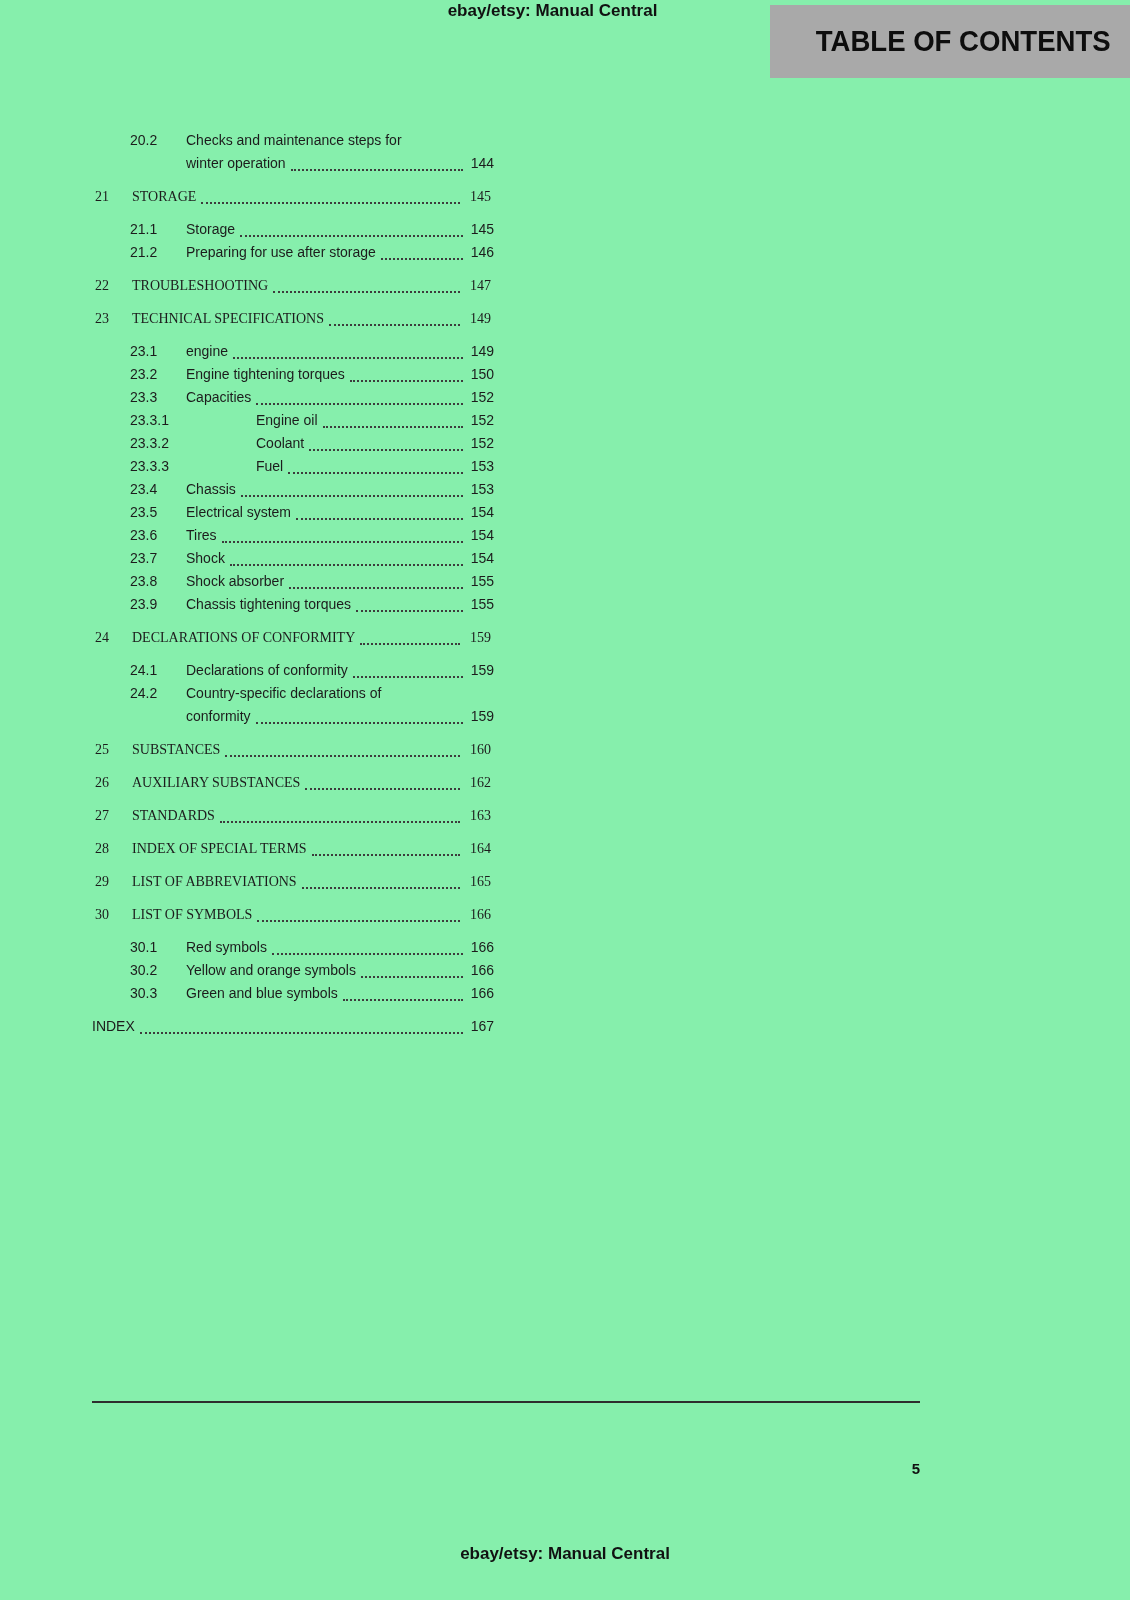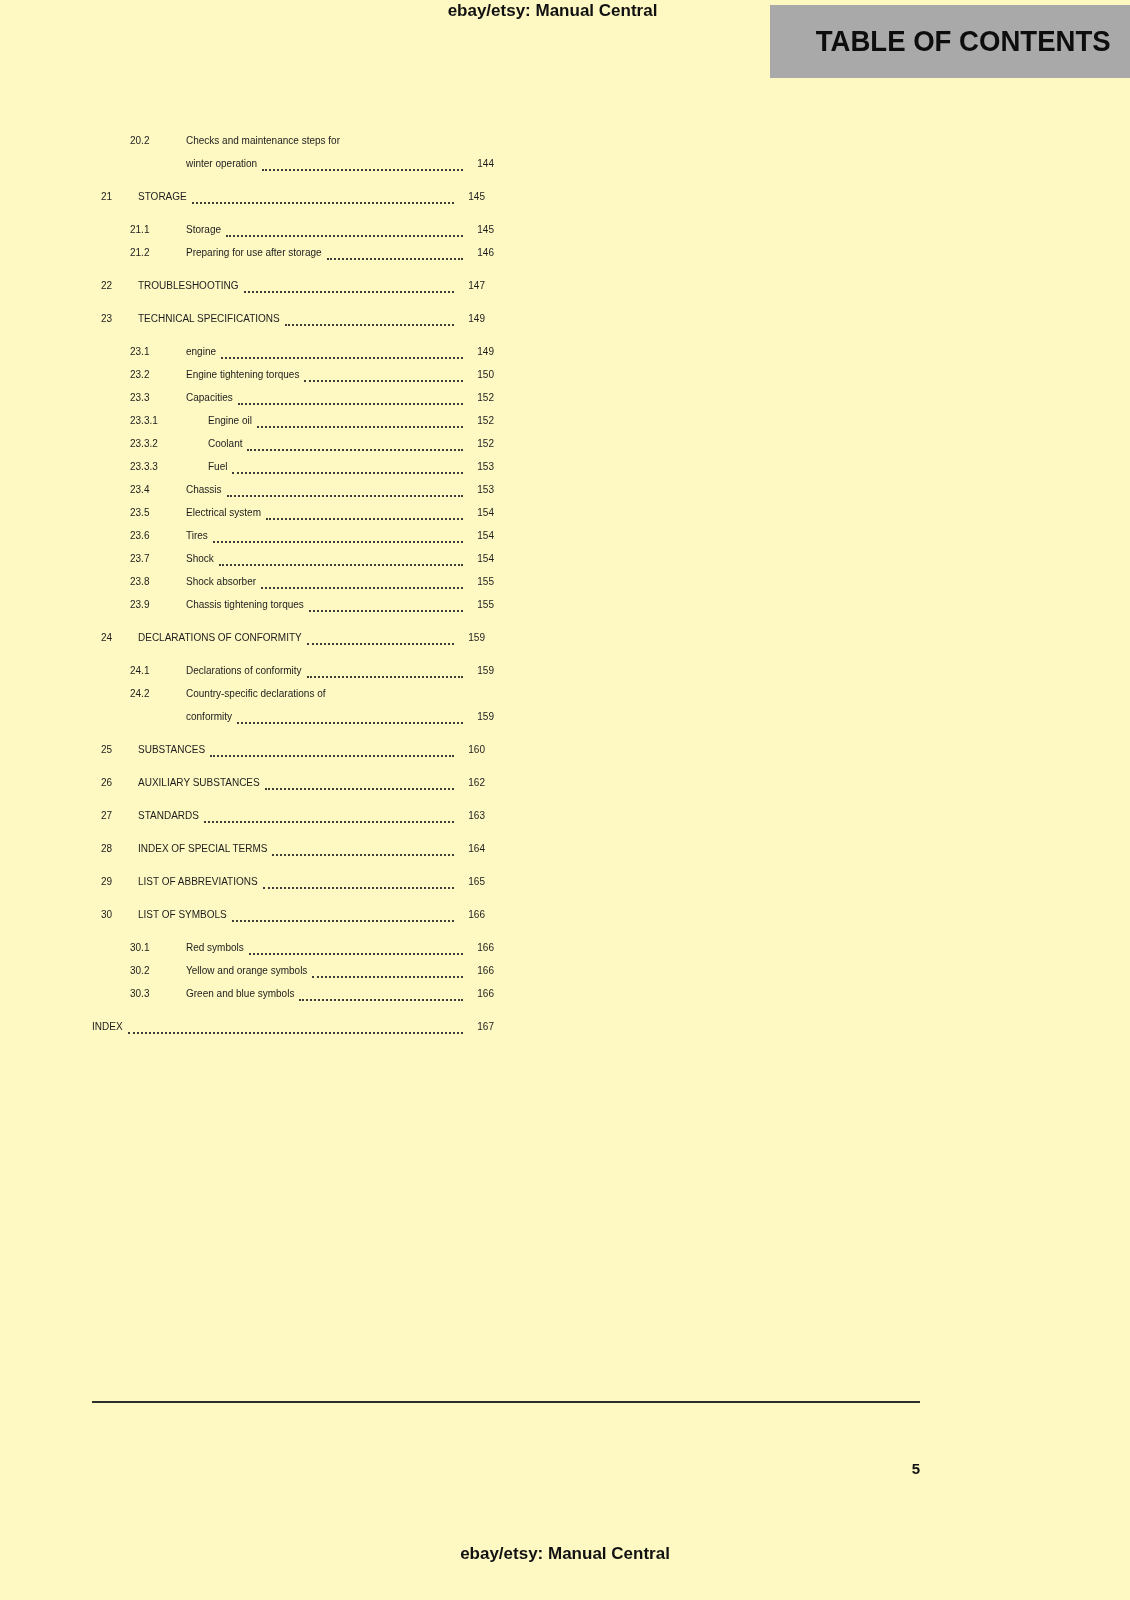--- a/index.html
+++ b/index.html
@@ -1,20 +1,20 @@
 <!DOCTYPE html>
 <html><head>
 <meta charset="utf-8">
 <style>
   html, body { margin: 0; padding: 0; background: #ffffff; }
   .page {
     position: relative;
     width: 1130px;
     height: 1600px;
-    background: #fef9c3;
+    background: #86efac;
     font-family: "Liberation Sans", sans-serif;
     color: #1c1c1c;
     overflow: hidden;
   }
 
   
   .wm-top {
     position: absolute;
     top: 1px;
     left: 0;
@@ -48,32 +48,32 @@
 
   
   .toc {
     position: absolute;
     top: 129px;
     left: 92px;
     width: 402px;
   }
   .entry {
     display: flex;
-    font-size: 10px;
+    font-size: 14px;
     line-height: 23px;
     margin: 0;
   }
   .entry .num { flex: 0 0 auto; }
   .entry .body { flex: 1 1 auto; min-width: 0; }
-  .lvl1 { margin: 10px 9px; }
+  .lvl1 { margin: 10px 3px; font-family: Liberation Serif, serif; }
   .lvl0 { margin: 10px 0; }
   .lvl1 .num { width: 37px; }
   .lvl2 { padding-left: 38px; }
   .lvl2 .num { width: 56px; }
-  .lvl3 { padding-left: 38px; }
+  .lvl3 { padding-left: 38px; gap: 48px; }
   .lvl3 .num { width: 78px; }
   .tline { white-space: nowrap; }
   .lastline { display: flex; }
   .ttext { white-space: nowrap; text-align: right; }
   .leader {
     flex: 1 1 auto;
     border-bottom: 2px dotted #3c3c3c;
     margin: 0 3px 4px 5px;
     align-self: flex-end;
     min-width: 10px;

